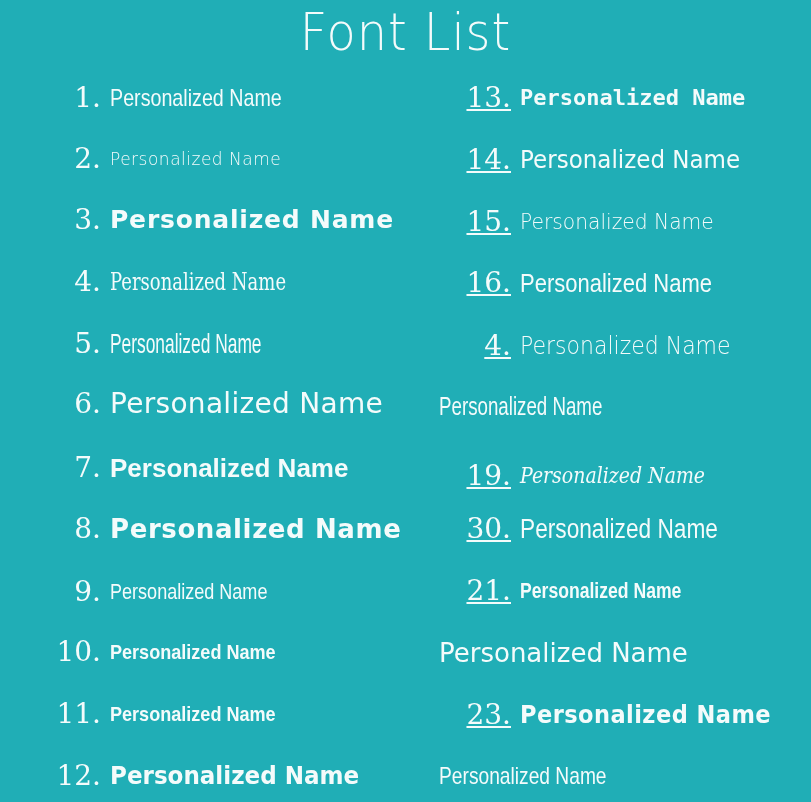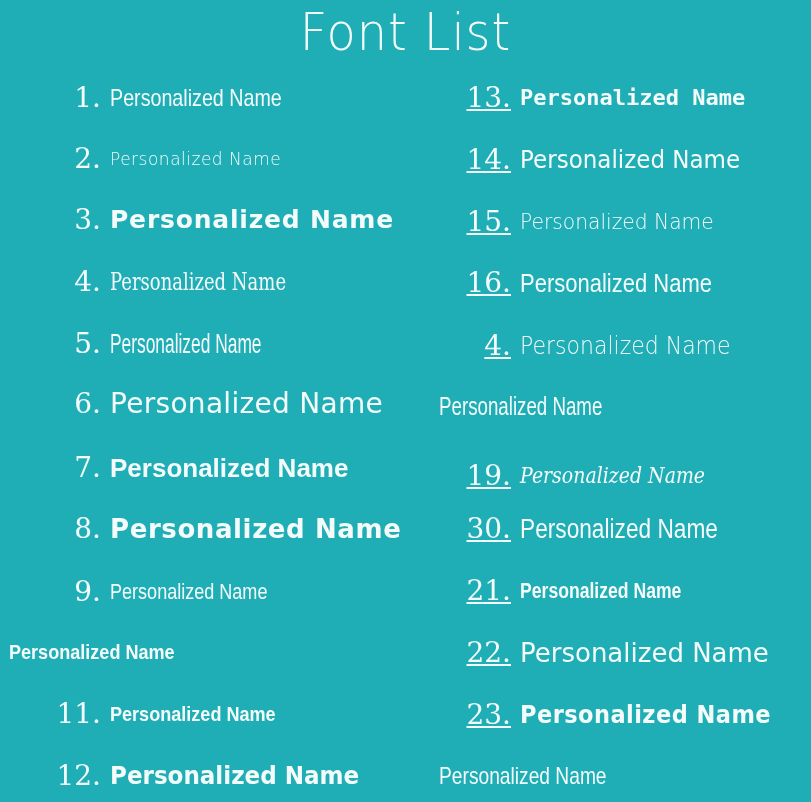--- a/index.html
+++ b/index.html
@@ -117,20 +117,21 @@
   </div>
   <div class="row" style="top:431px">
     <span class="num">8.</span>
     <span class="name f8">Personalized Name</span>
   </div>
   <div class="row" style="top:494px">
     <span class="num">9.</span>
     <span class="name f9">Personalized Name</span>
   </div>
   <div class="row" style="top:554px">
+    <span class="num">10.</span>
     <span class="name f10">Personalized Name</span>
   </div>
   <div class="row" style="top:616px">
     <span class="num">11.</span>
     <span class="name f11">Personalized Name</span>
   </div>
   <div class="row" style="top:678px">
     <span class="num">12.</span>
     <span class="name f12">Personalized Name</span>
   </div>
@@ -166,21 +167,20 @@
   </div>
   <div class="row" style="top:431px">
     <span class="num">30.</span>
     <span class="name f20">Personalized Name</span>
   </div>
   <div class="row" style="top:493px">
     <span class="num">21.</span>
     <span class="name f21">Personalized Name</span>
   </div>
   <div class="row" style="top:555px">
-    <span class="num">22.</span>
     <span class="name f22">Personalized Name</span>
   </div>
   <div class="row" style="top:617px">
     <span class="num">23.</span>
     <span class="name f23">Personalized Name</span>
   </div>
   <div class="row" style="top:678px">
     <span class="name f24">Personalized Name</span>
   </div>
 </div>

